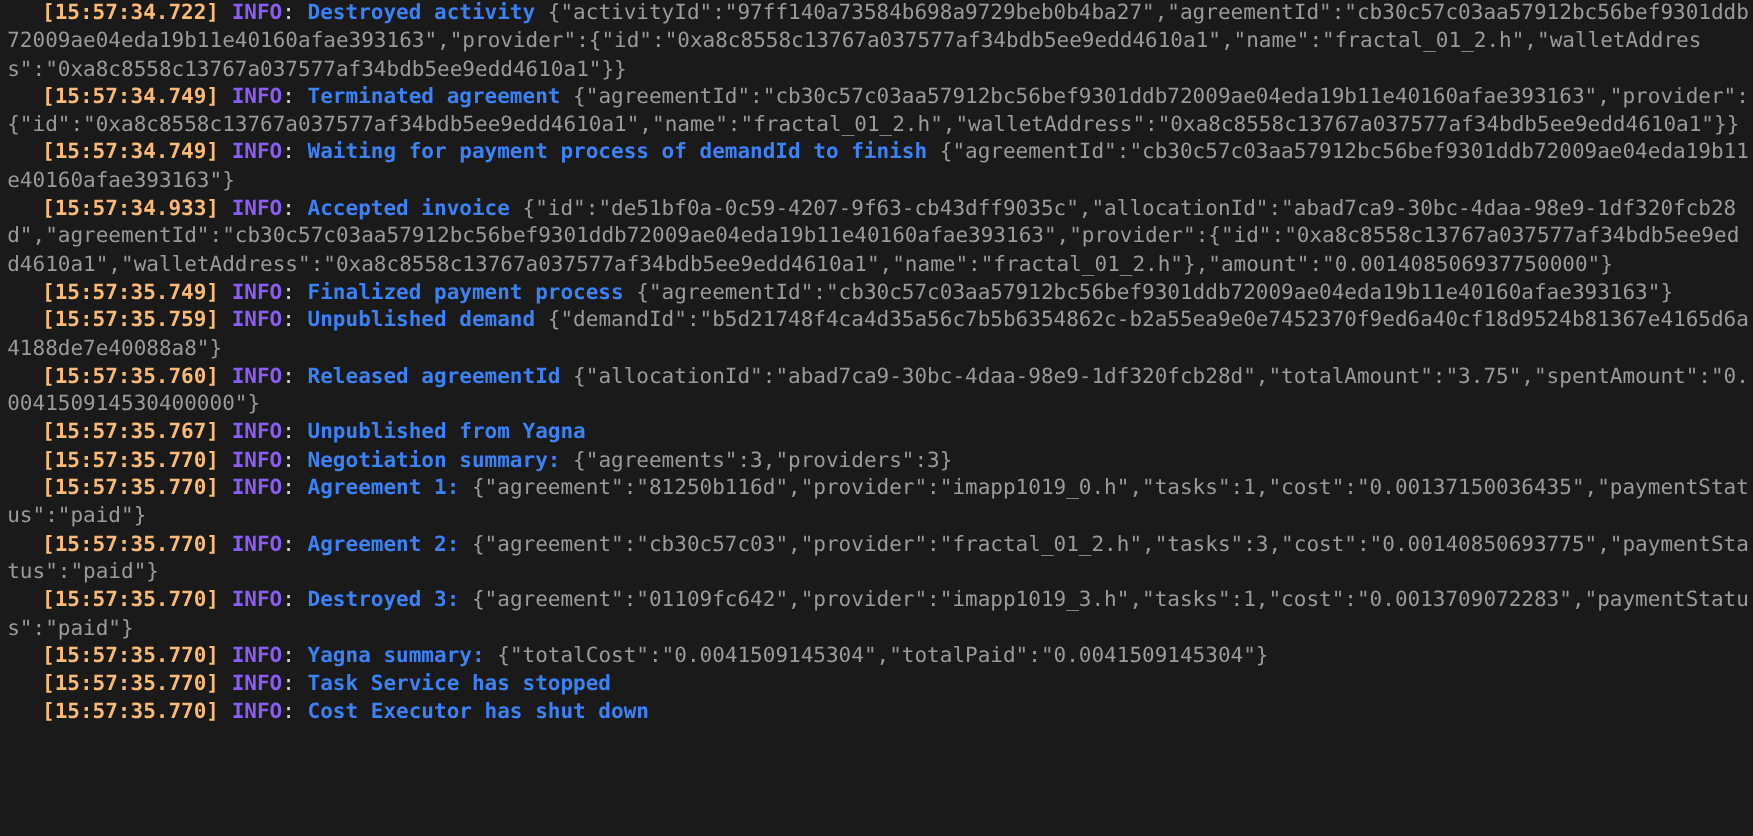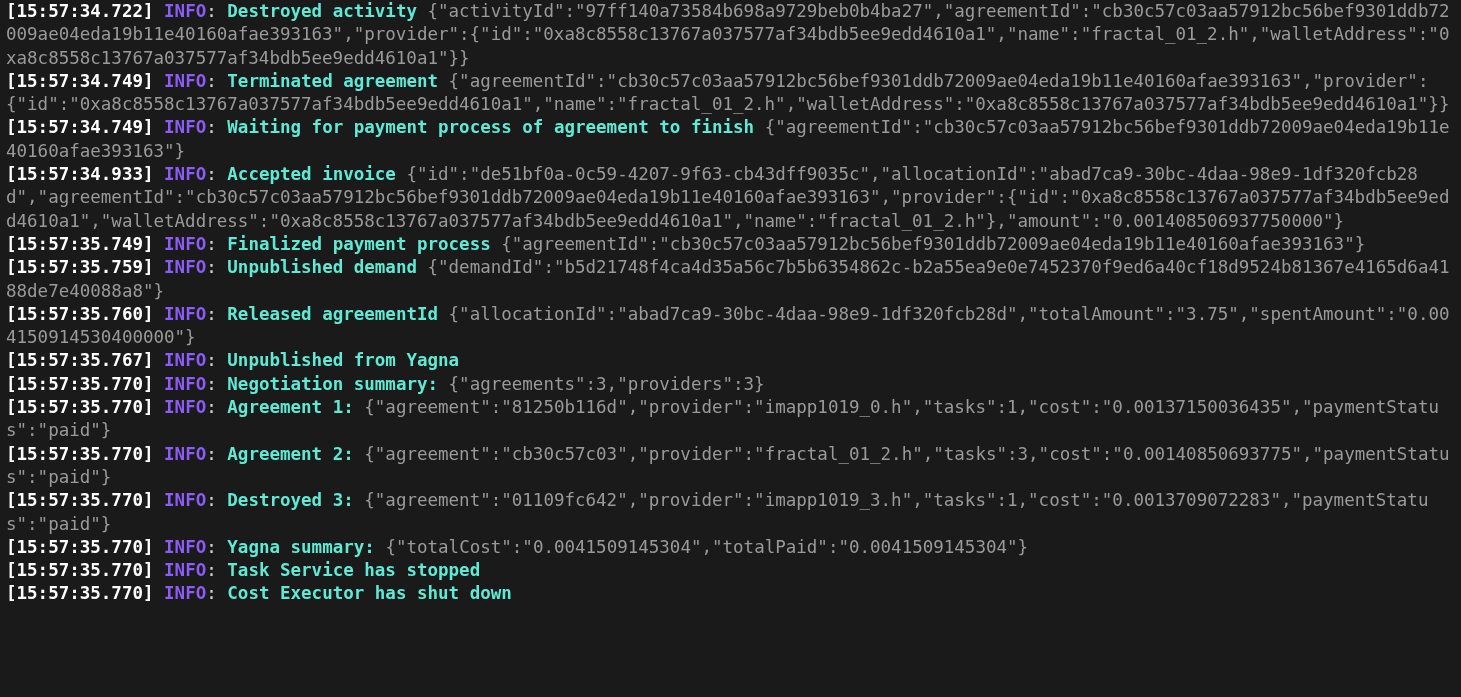--- a/index.html
+++ b/index.html
@@ -26,46 +26,47 @@
     font-size: 17.5px;
     line-height: 23.3px;
     white-space: pre-wrap;
     word-break: break-all;
     overflow-wrap: anywhere;
     padding-left: 6px;
     padding-right: 2px;
     letter-spacing: 0px;
   }
   .ts {
-    color: #ffffff;
+    color: #fdba74;
     font-weight: bold;
+    margin-left: 29px;
   }
   .lvl {
     color: #8b5cf6;
     font-weight: bold;
   }
   .colon {
     color: #d6d6d6;
   }
   .msg {
-    color: #5eead4;
+    color: #3b82f6;
     font-weight: bold;
   }
   .payload {
     color: #9a9a9a;
     font-weight: normal;
   }
 </style>
 </head>
 <body>
 
 <div id="terminal">
     <div class="log-line"><span class="ts">[15:57:34.722]</span> <span class="lvl">INFO</span><span class="colon">:</span> <span class="msg">Destroyed activity</span> <span class="payload">{"activityId":"97ff140a73584b698a9729beb0b4ba27","agreementId":"cb30c57c03aa57912bc56bef9301ddb72009ae04eda19b11e40160afae393163","provider":{"id":"0xa8c8558c13767a037577af34bdb5ee9edd4610a1","name":"fractal_01_2.h","walletAddress":"0xa8c8558c13767a037577af34bdb5ee9edd4610a1"}}</span></div>
     <div class="log-line"><span class="ts">[15:57:34.749]</span> <span class="lvl">INFO</span><span class="colon">:</span> <span class="msg">Terminated agreement</span> <span class="payload">{"agreementId":"cb30c57c03aa57912bc56bef9301ddb72009ae04eda19b11e40160afae393163","provider":{"id":"0xa8c8558c13767a037577af34bdb5ee9edd4610a1","name":"fractal_01_2.h","walletAddress":"0xa8c8558c13767a037577af34bdb5ee9edd4610a1"}}</span></div>
-    <div class="log-line"><span class="ts">[15:57:34.749]</span> <span class="lvl">INFO</span><span class="colon">:</span> <span class="msg">Waiting for payment process of agreement to finish</span> <span class="payload">{"agreementId":"cb30c57c03aa57912bc56bef9301ddb72009ae04eda19b11e40160afae393163"}</span></div>
+    <div class="log-line"><span class="ts">[15:57:34.749]</span> <span class="lvl">INFO</span><span class="colon">:</span> <span class="msg">Waiting for payment process of demandId to finish</span> <span class="payload">{"agreementId":"cb30c57c03aa57912bc56bef9301ddb72009ae04eda19b11e40160afae393163"}</span></div>
     <div class="log-line"><span class="ts">[15:57:34.933]</span> <span class="lvl">INFO</span><span class="colon">:</span> <span class="msg">Accepted invoice</span> <span class="payload">{"id":"de51bf0a-0c59-4207-9f63-cb43dff9035c","allocationId":"abad7ca9-30bc-4daa-98e9-1df320fcb28d","agreementId":"cb30c57c03aa57912bc56bef9301ddb72009ae04eda19b11e40160afae393163","provider":{"id":"0xa8c8558c13767a037577af34bdb5ee9edd4610a1","walletAddress":"0xa8c8558c13767a037577af34bdb5ee9edd4610a1","name":"fractal_01_2.h"},"amount":"0.001408506937750000"}</span></div>
     <div class="log-line"><span class="ts">[15:57:35.749]</span> <span class="lvl">INFO</span><span class="colon">:</span> <span class="msg">Finalized payment process</span> <span class="payload">{"agreementId":"cb30c57c03aa57912bc56bef9301ddb72009ae04eda19b11e40160afae393163"}</span></div>
     <div class="log-line"><span class="ts">[15:57:35.759]</span> <span class="lvl">INFO</span><span class="colon">:</span> <span class="msg">Unpublished demand</span> <span class="payload">{"demandId":"b5d21748f4ca4d35a56c7b5b6354862c-b2a55ea9e0e7452370f9ed6a40cf18d9524b81367e4165d6a4188de7e40088a8"}</span></div>
     <div class="log-line"><span class="ts">[15:57:35.760]</span> <span class="lvl">INFO</span><span class="colon">:</span> <span class="msg">Released agreementId</span> <span class="payload">{"allocationId":"abad7ca9-30bc-4daa-98e9-1df320fcb28d","totalAmount":"3.75","spentAmount":"0.004150914530400000"}</span></div>
     <div class="log-line"><span class="ts">[15:57:35.767]</span> <span class="lvl">INFO</span><span class="colon">:</span> <span class="msg">Unpublished from Yagna</span></div>
     <div class="log-line"><span class="ts">[15:57:35.770]</span> <span class="lvl">INFO</span><span class="colon">:</span> <span class="msg">Negotiation summary:</span> <span class="payload">{"agreements":3,"providers":3}</span></div>
     <div class="log-line"><span class="ts">[15:57:35.770]</span> <span class="lvl">INFO</span><span class="colon">:</span> <span class="msg">Agreement 1:</span> <span class="payload">{"agreement":"81250b116d","provider":"imapp1019_0.h","tasks":1,"cost":"0.00137150036435","paymentStatus":"paid"}</span></div>
     <div class="log-line"><span class="ts">[15:57:35.770]</span> <span class="lvl">INFO</span><span class="colon">:</span> <span class="msg">Agreement 2:</span> <span class="payload">{"agreement":"cb30c57c03","provider":"fractal_01_2.h","tasks":3,"cost":"0.00140850693775","paymentStatus":"paid"}</span></div>
     <div class="log-line"><span class="ts">[15:57:35.770]</span> <span class="lvl">INFO</span><span class="colon">:</span> <span class="msg">Destroyed 3:</span> <span class="payload">{"agreement":"01109fc642","provider":"imapp1019_3.h","tasks":1,"cost":"0.0013709072283","paymentStatus":"paid"}</span></div>
     <div class="log-line"><span class="ts">[15:57:35.770]</span> <span class="lvl">INFO</span><span class="colon">:</span> <span class="msg">Yagna summary:</span> <span class="payload">{"totalCost":"0.0041509145304","totalPaid":"0.0041509145304"}</span></div>

